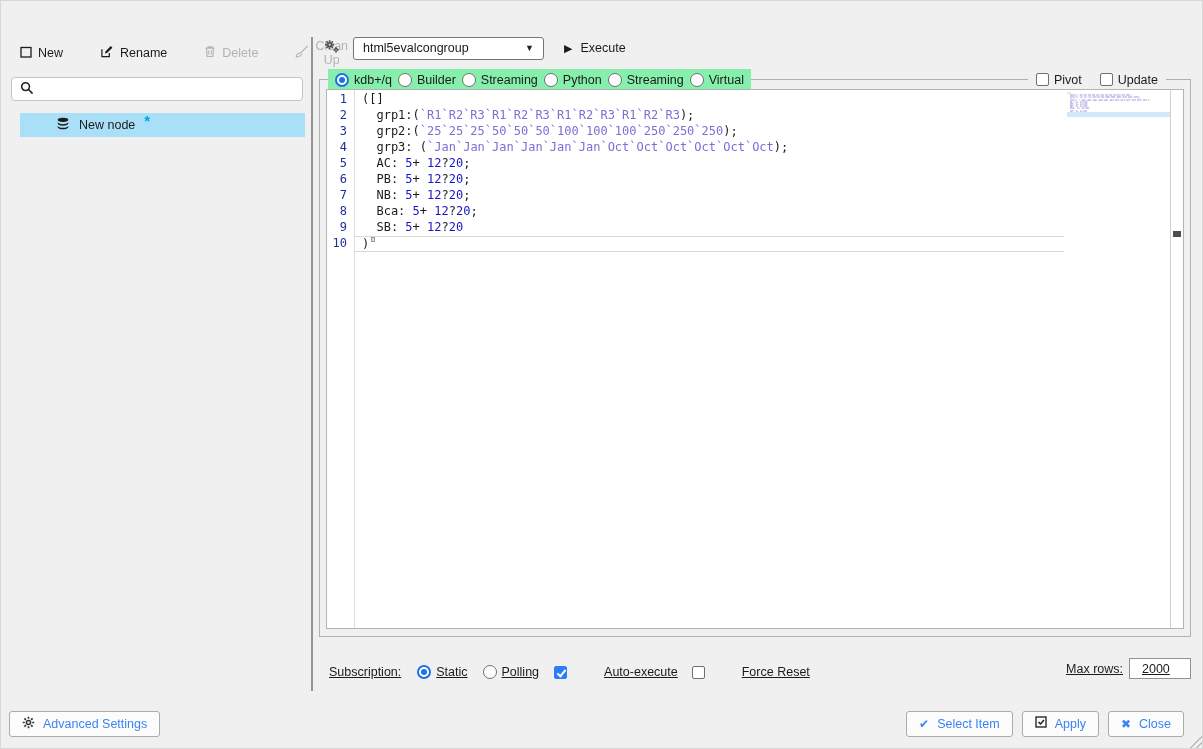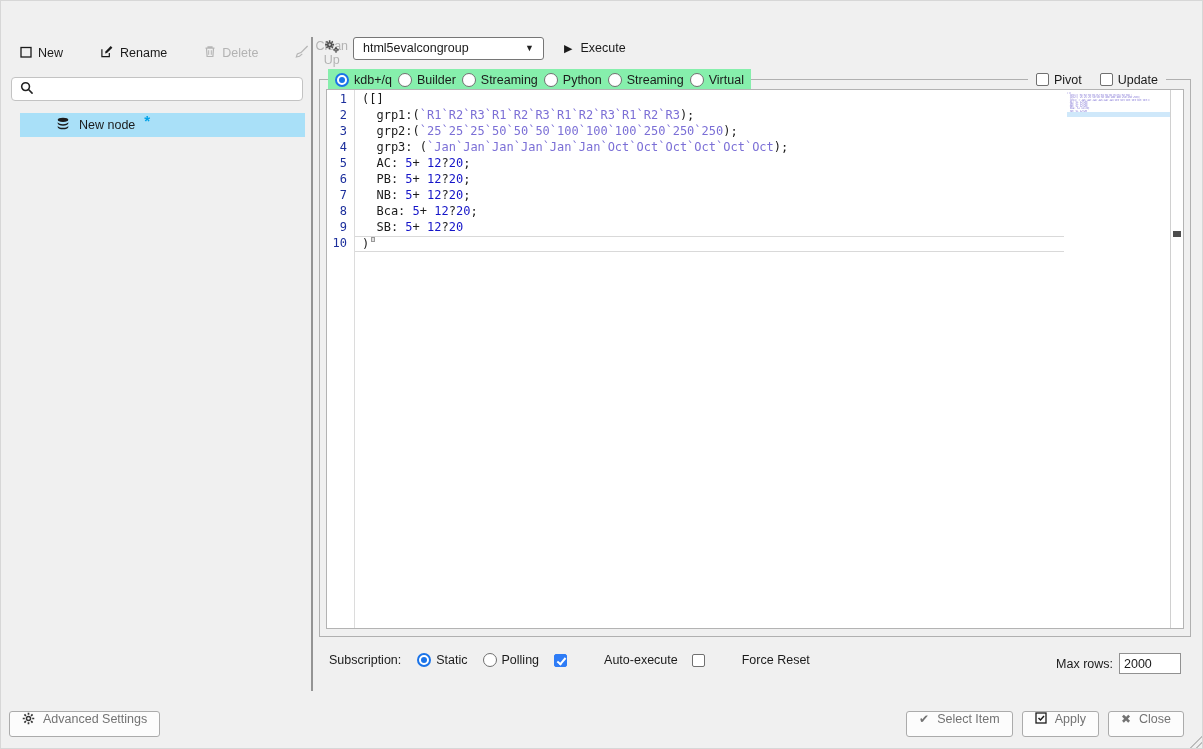--- a/index.html
+++ b/index.html
@@ -57,29 +57,29 @@
   .sg-plain { color:#1b1b1b; }
   .sg-sym { color:#7b6fd6; }
   .sg-num { color:#1515c8; }
   .cursor { display:inline-block; width:4px; height:5px; background:#e0e0e0; border:1px solid #9a9a9a; margin-left:2px; position:relative; top:-6px; }
   .minimap { width:106px; padding:2px 0 0 3px; overflow:hidden; }
   .mm-row { height:2.2px; font:3px "DejaVu Sans Mono", monospace; line-height:2.2px; color:#8b7fd8; white-space:pre; overflow:hidden; letter-spacing:-0.4px; }
   .mm-row.active { background:#cfe8fa; height:5px; color:transparent; }
   .vscroll { width:13px; border-left:1px solid #d0d0d0; position:relative; }
   .vthumb { position:absolute; top:141px; left:2px; width:8px; height:6px; background:#4d4d4d; cursor:pointer; }
   
-  .sub-row { position:absolute; left:16px; right:21px; top:622px; height:26px; display:flex; align-items:flex-start; }
+  .sub-row { position:absolute; left:16px; right:11px; top:622px; height:26px; display:flex; align-items:flex-end;text-decoration:underline; }
   .sub-label { margin-right:16px; }
   .sub-row .radio-item { margin-right:15px; }
   .sub-row .check-item { margin-right:14px;gap:37px; }
   .maxrows { margin-left:auto; display:flex; align-items:center; gap:6px; }
-  .maxrows input { width:62px; height:21px; border:1px solid #919191; background:#fff; font:inherit; padding:0 4px; color:#1b1b1b; outline:none; }
+  .maxrows input { width:62px; height:21px; border:1px solid #919191; background:#fff; font:inherit; padding:0 12px; color:#1b1b1b; outline:none; }
   
   .footer { position:absolute; left:0; right:0; bottom:0; height:49px; display:flex; align-items:center; padding:0 18px 0 8px; }
-  .btn { display:flex; gap:8px; height:26px; padding:0 12px; background:#fcfcfc; border:1px solid #ababab; border-radius:3px; font:inherit; color:#737373; cursor:pointer; }
+  .btn { display:flex; align-items:center; gap:8px; height:26px; padding:0 12px; background:#fcfcfc; border:1px solid #ababab; border-radius:3px; font:inherit; color:#3b82f6; cursor:pointer; }
   .btn-right { margin-left:auto; display:flex; gap:9px; }
   .bicon { font-size:12px; }
   .grip { position:absolute; right:0; bottom:0; width:14px; height:14px;
     background:repeating-linear-gradient(-45deg, transparent 0 3px, #bdbdbd 3px 4.5px);
     clip-path:polygon(100% 0, 100% 100%, 0 100%); }
 </style>
 </head>
 <body>
 
 <div class="window">

